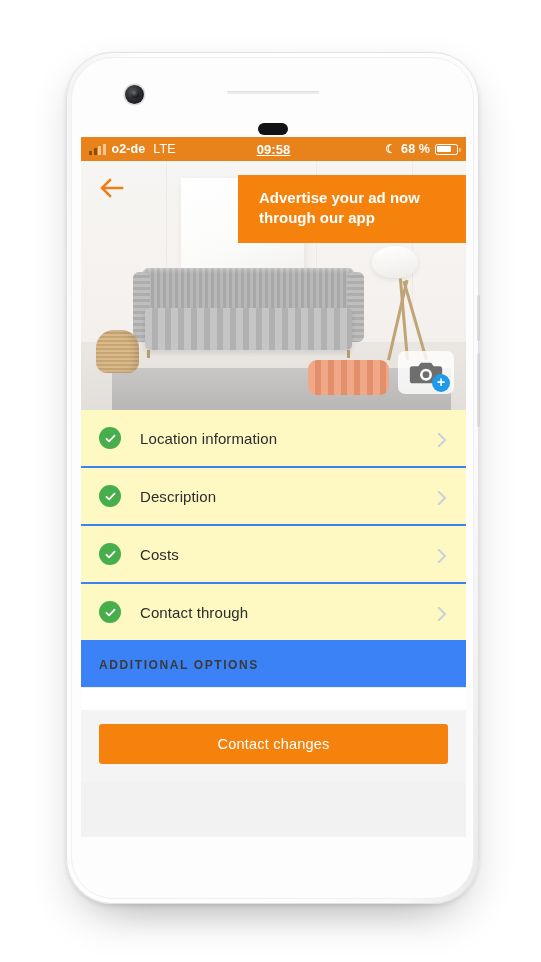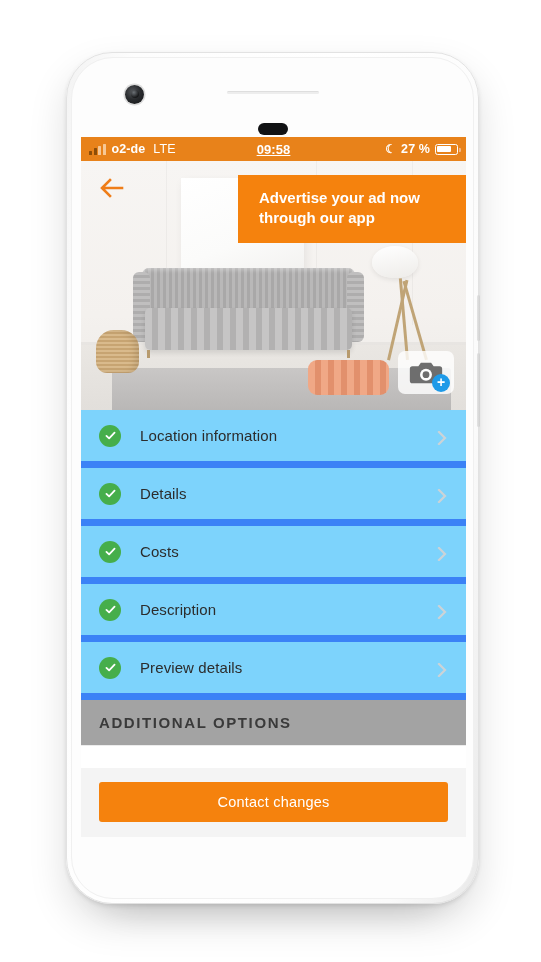--- a/index.html
+++ b/index.html
@@ -201,38 +201,38 @@
     width: 18px; height: 18px; border-radius: 50%;
     background: #1e9ae8; color: #fff;
     font-size: 14px; font-weight: 700; line-height: 17px; text-align: center;
   }
 
   
   .list { background: #fff; }
   .row {
     display: flex; align-items: center; height: 58px;
     padding: 0 13px 0 18px;
-    border-bottom: 7px solid #3b82f6;
-    background: #7dd3fc; cursor: pointer;
+    border-bottom: 2px solid #3b82f6;
+    background: #fef9c3; cursor: pointer;
   }
   .check {
     width: 22px; height: 22px; border-radius: 50%;
     background: #46ae4b; flex: 0 0 22px;
     display: flex; align-items: center; justify-content: center;
   }
   .row-label {
     flex: 1; margin-left: 19px;
     font-size: 15px; color: #2c2c2c; letter-spacing: .1px;
   }
   .chev { width: 10px; height: 10px; margin-right: 6px; }
 
   .section-head {
-    background: #a3a3a3; height: 46px;
+    background: #3b82f6; height: 46px;
     display: flex; align-items: center; padding: 0 18px;
-    font-size: 15px; font-weight: 700; color: #3a3a3a;
+    font-size: 12px; font-weight: 700; color: #3a3a3a;
     letter-spacing: 1.6px;
     border-bottom: 1px solid #ececec;
   }
   .blank-row { height: 22px; background: #fff; }
   .cta-area { background: #f4f4f4; padding: 14px 18px 18px; }
   .cta-btn {
     display: block; width: 100%; height: 40px;
     background: #f5820d; color: #fff; border: 0; border-radius: 3px;
     font-family: "Liberation Sans", sans-serif;
     font-size: 14.5px; letter-spacing: .2px; cursor: pointer;
@@ -263,21 +263,21 @@
               <i></i>
               <i></i>
               <i></i>
           </span>
           <span class="sb-carrier">o2-de</span>
           <span class="sb-net">LTE</span>
         </div>
         <div class="sb-time">09:58</div>
         <div class="sb-right">
           <span class="moon">☾</span>
-          <span>27 %</span>
+          <span>68 %</span>
           <span class="batt">
               <span></span>
             </span>
         </div>
       </div>
 
       <div class="hero">
         <div class="hero-photo">
           <div class="wall"></div>
           <div class="wall-seam" style="left:22%"></div>
@@ -333,27 +333,28 @@
             </svg>
           </span>
           <span class="row-label">Location information</span>
           <span class="chev">
             <svg viewBox="0 0 10 14" width="10" height="14" aria-hidden="true">
               <path d="M2 1 L8 7 L2 13" fill="none" stroke="#ccd3d7" stroke-width="2.2" stroke-linecap="square"></path>
             </svg>
           </span>
         </div>
 
+
         <div class="row">
           <span class="check">
             <svg viewBox="0 0 16 16" width="13" height="13" aria-hidden="true">
               <path d="M3 8.4 L6.3 11.6 L13 4.6" fill="none" stroke="#fff" stroke-width="2.2" stroke-linecap="round" stroke-linejoin="round"></path>
             </svg>
           </span>
-          <span class="row-label">Details</span>
+          <span class="row-label">Description</span>
           <span class="chev">
             <svg viewBox="0 0 10 14" width="10" height="14" aria-hidden="true">
               <path d="M2 1 L8 7 L2 13" fill="none" stroke="#ccd3d7" stroke-width="2.2" stroke-linecap="square"></path>
             </svg>
           </span>
         </div>
 
         <div class="row">
           <span class="check">
             <svg viewBox="0 0 16 16" width="13" height="13" aria-hidden="true">
@@ -367,35 +368,21 @@
             </svg>
           </span>
         </div>
 
         <div class="row">
           <span class="check">
             <svg viewBox="0 0 16 16" width="13" height="13" aria-hidden="true">
               <path d="M3 8.4 L6.3 11.6 L13 4.6" fill="none" stroke="#fff" stroke-width="2.2" stroke-linecap="round" stroke-linejoin="round"></path>
             </svg>
           </span>
-          <span class="row-label">Description</span>
-          <span class="chev">
-            <svg viewBox="0 0 10 14" width="10" height="14" aria-hidden="true">
-              <path d="M2 1 L8 7 L2 13" fill="none" stroke="#ccd3d7" stroke-width="2.2" stroke-linecap="square"></path>
-            </svg>
-          </span>
-        </div>
-
-        <div class="row">
-          <span class="check">
-            <svg viewBox="0 0 16 16" width="13" height="13" aria-hidden="true">
-              <path d="M3 8.4 L6.3 11.6 L13 4.6" fill="none" stroke="#fff" stroke-width="2.2" stroke-linecap="round" stroke-linejoin="round"></path>
-            </svg>
-          </span>
-          <span class="row-label">Preview details</span>
+          <span class="row-label">Contact through</span>
           <span class="chev">
             <svg viewBox="0 0 10 14" width="10" height="14" aria-hidden="true">
               <path d="M2 1 L8 7 L2 13" fill="none" stroke="#ccd3d7" stroke-width="2.2" stroke-linecap="square"></path>
             </svg>
           </span>
         </div>
 
         <div class="section-head">ADDITIONAL OPTIONS</div>
         <div class="blank-row"></div>
 

